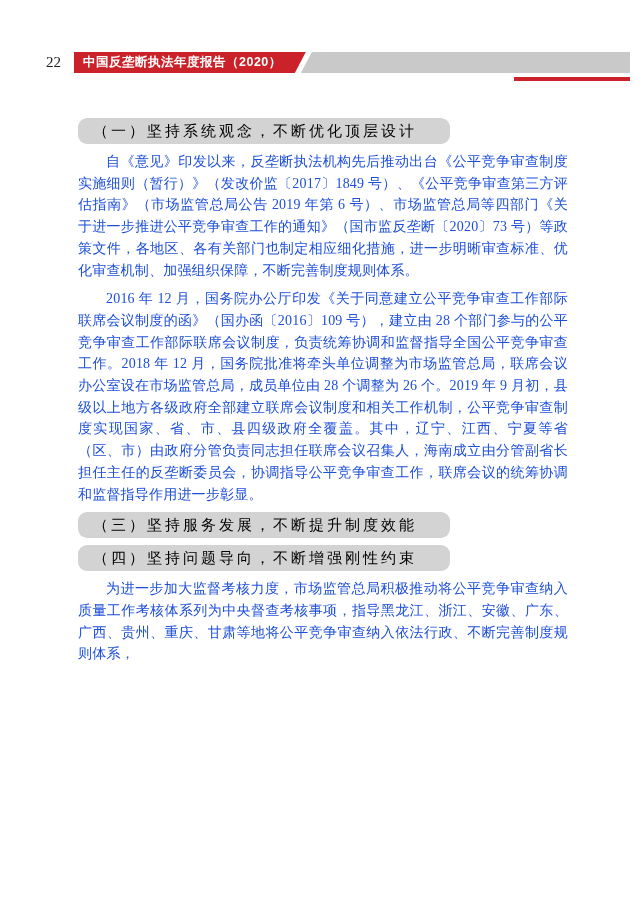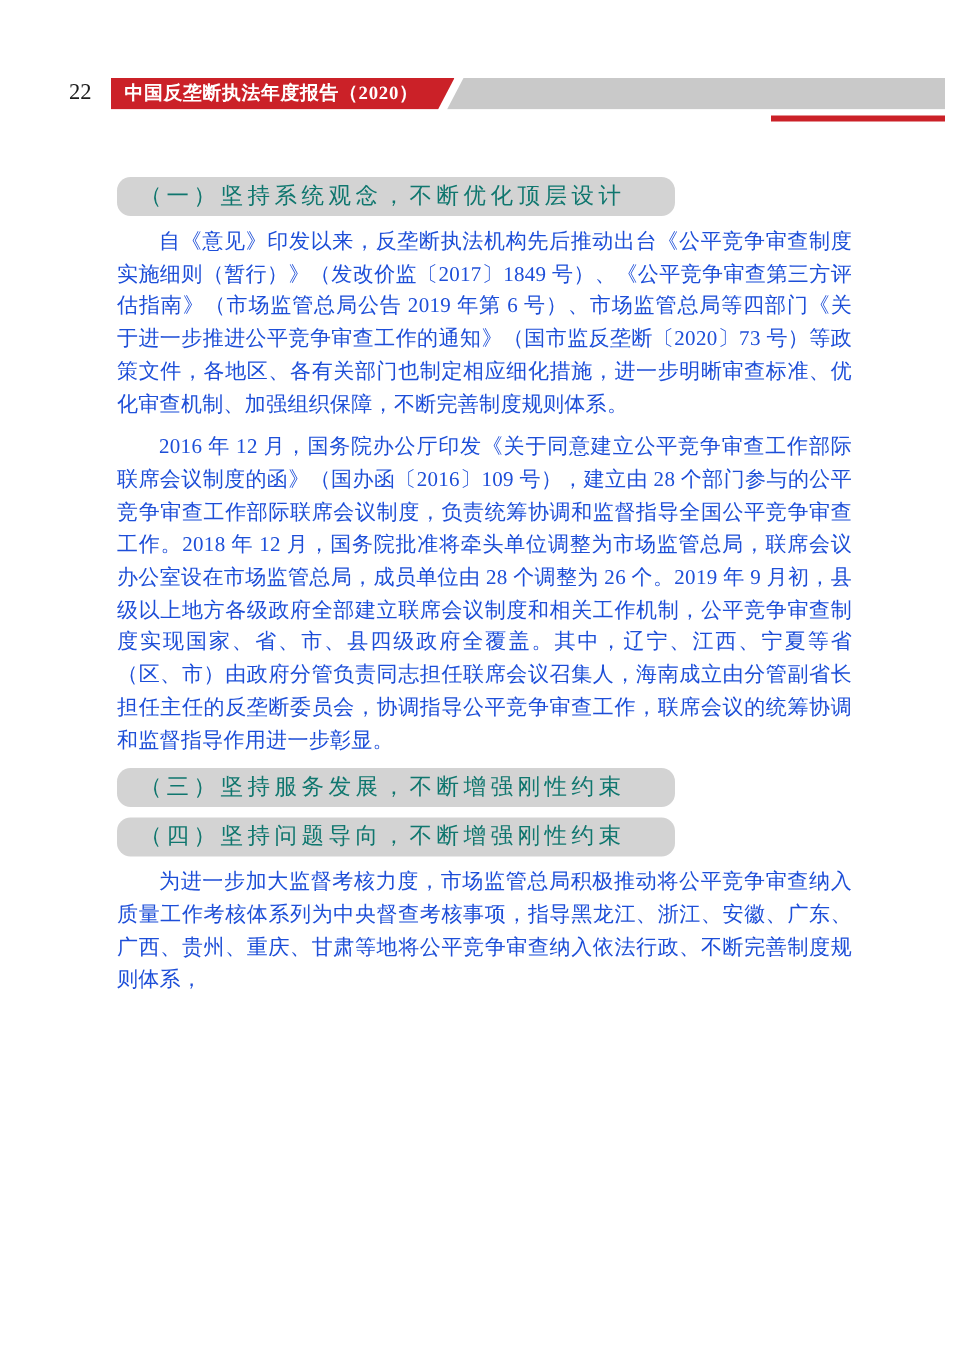--- a/index.html
+++ b/index.html
@@ -31,21 +31,21 @@
     font-size: 15px;
     color: #1c1c1c;
     font-family: "Liberation Serif", "DejaVu Serif", serif;
   }
   .red-banner {
     background: #cb2128;
     color: #ffffff;
     display: flex;
     align-items: center;
     padding: 0 24px 0 9px;
-    font-family: Liberation Serif, serif;
+    font-family: Liberation Sans, sans-serif;
     font-size: 12.5px;
     font-weight: bold;
     letter-spacing: 0.5px;
     clip-path: polygon(0 0, 100% 0, calc(100% - 11px) 100%, 0 100%);
     white-space: nowrap;
   }
   .gray-banner {
     flex: 1;
     margin-left: -5px;
     background: #c9c9c9;
@@ -69,21 +69,21 @@
   }
   .section { margin-bottom: 7px; }
   .pill {
     width: fit-content;
     max-width: 100%;
     background: #d3d3d3;
     border-radius: 9px;
     height: 26px;
     line-height: 26px;
     padding: 0 33px 0 15px;
-    color: #0f766e;
+    color: #000000;
     font-size: 15px;
     letter-spacing: 3px;
     font-family: "Liberation Serif", "DejaVu Serif", serif;
     margin-bottom: 7px;
     white-space: nowrap;
   }
   .para {
     font-size: 14px;
     line-height: 21.7px;
     color: #1d4ed8;
@@ -114,21 +114,21 @@
       </div>
       <p class="para">自《意见》印发以来，反垄断执法机构先后推动出台《公平竞争审查制度实施细则（暂行）》（发改价监〔2017〕1849 号）、《公平竞争审查第三方评估指南》（市场监管总局公告 2019 年第 6 号）、市场监管总局等四部门《关于进一步推进公平竞争审查工作的通知》（国市监反垄断〔2020〕73 号）等政策文件，各地区、各有关部门也制定相应细化措施，进一步明晰审查标准、优化审查机制、加强组织保障，不断完善制度规则体系。</p>
     </section>
 
     <section class="section">
       <p class="para">2016 年 12 月，国务院办公厅印发《关于同意建立公平竞争审查工作部际联席会议制度的函》（国办函〔2016〕109 号），建立由 28 个部门参与的公平竞争审查工作部际联席会议制度，负责统筹协调和监督指导全国公平竞争审查工作。2018 年 12 月，国务院批准将牵头单位调整为市场监管总局，联席会议办公室设在市场监管总局，成员单位由 28 个调整为 26 个。2019 年 9 月初，县级以上地方各级政府全部建立联席会议制度和相关工作机制，公平竞争审查制度实现国家、省、市、县四级政府全覆盖。其中，辽宁、江西、宁夏等省（区、市）由政府分管负责同志担任联席会议召集人，海南成立由分管副省长担任主任的反垄断委员会，协调指导公平竞争审查工作，联席会议的统筹协调和监督指导作用进一步彰显。</p>
     </section>
 
     <section class="section">
       <div class="pill">
-        <span>（三）坚持服务发展，不断增强刚性约束</span>
+        <span>（三）坚持服务发展，不断提升制度效能</span>
       </div>
     </section>
 
     <section class="section">
       <div class="pill">
         <span>（四）坚持问题导向，不断增强刚性约束</span>
       </div>
       <p class="para">为进一步加大监督考核力度，市场监管总局积极推动将公平竞争审查纳入质量工作考核体系列为中央督查考核事项，指导黑龙江、浙江、安徽、广东、广西、贵州、重庆、甘肃等地将公平竞争审查纳入依法行政、不断完善制度规则体系，</p>
     </section>
 

